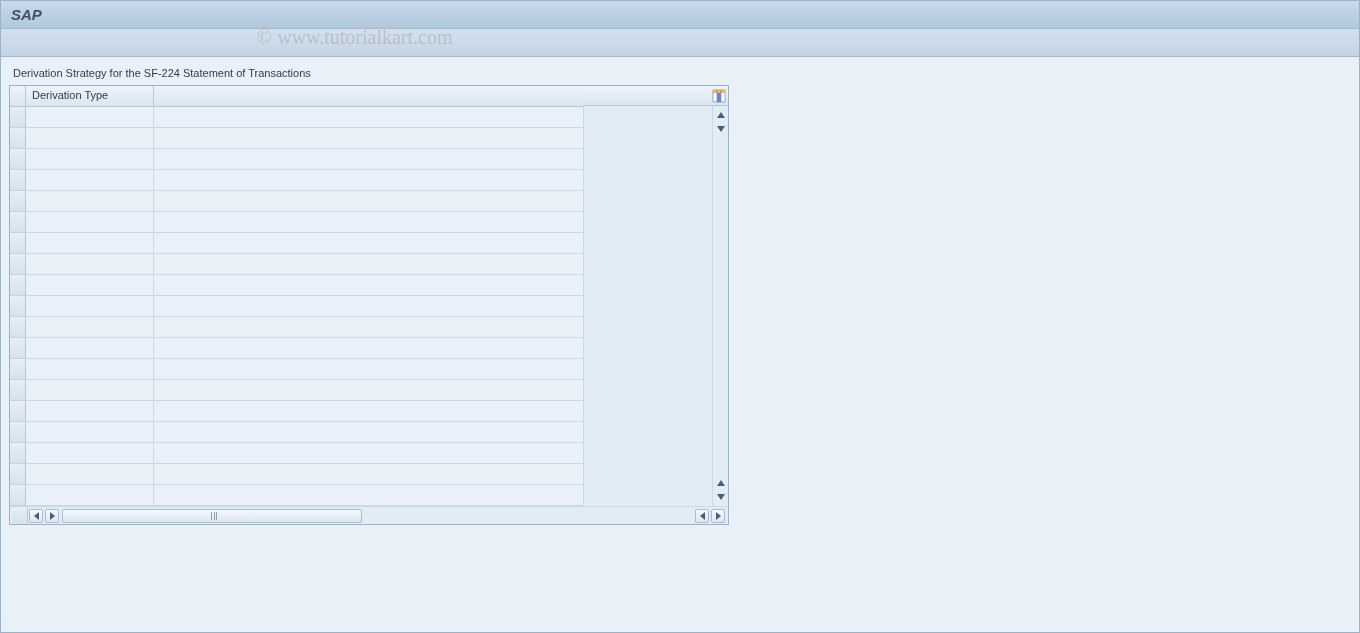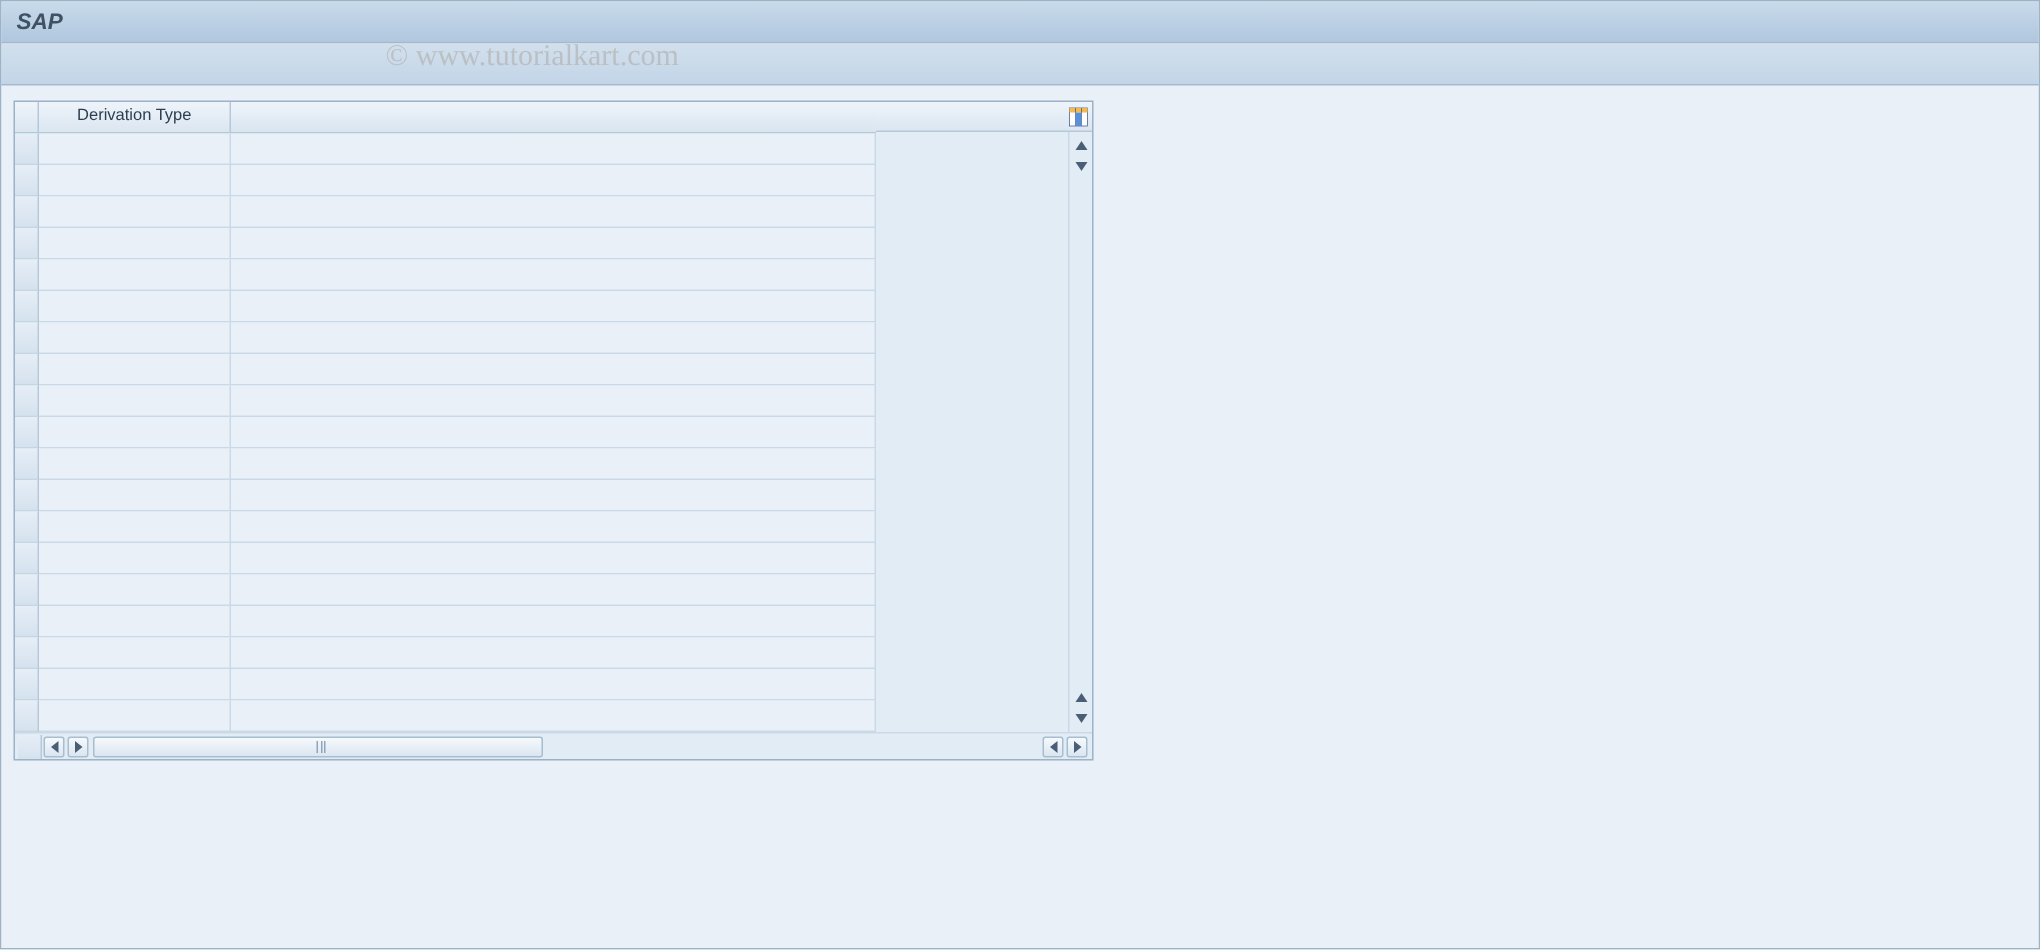--- a/index.html
+++ b/index.html
@@ -70,22 +70,21 @@
     }
     .table-title {
       background: linear-gradient(to bottom, #e6eef7 0%, #d6e3ef 100%);
       padding: 4px 8px;
       font-size: 11px;
       color: #2c3e50;
       border-bottom: 1px solid #b5c7d9;
     }
     .table-wrapper {
       display: flex;
-      background: #86efac;
-      text-align: center;
+      background: #7f1d1d;
     }
     .table-main {
       flex: 0 0 auto;
     }
     .table-header-row {
       display: flex;
       background: linear-gradient(to bottom, #eef4fa 0%, #d9e5f0 100%);
       border-bottom: 1px solid #b5c7d9;
     }
     .th-selector {
@@ -275,20 +274,21 @@
 
   <div class="title-bar">
     <span>SAP</span>
   </div>
 
   <div class="toolbar-bar"></div>
 
   <div class="watermark">© www.tutorialkart.com</div>
 
   <div class="content-area">
+    <div class="page-subtitle">Derivation Strategy for the SF-224 Statement of Transactions</div>
 
     <div class="table-container">
 
       <div class="table-wrapper">
         <div class="table-main">
           <div class="table-header-row">
             <div class="th-selector"></div>
             <div class="th th-derivation">Derivation Type</div>
           </div>
           <div class="table-body" id="table-body">

